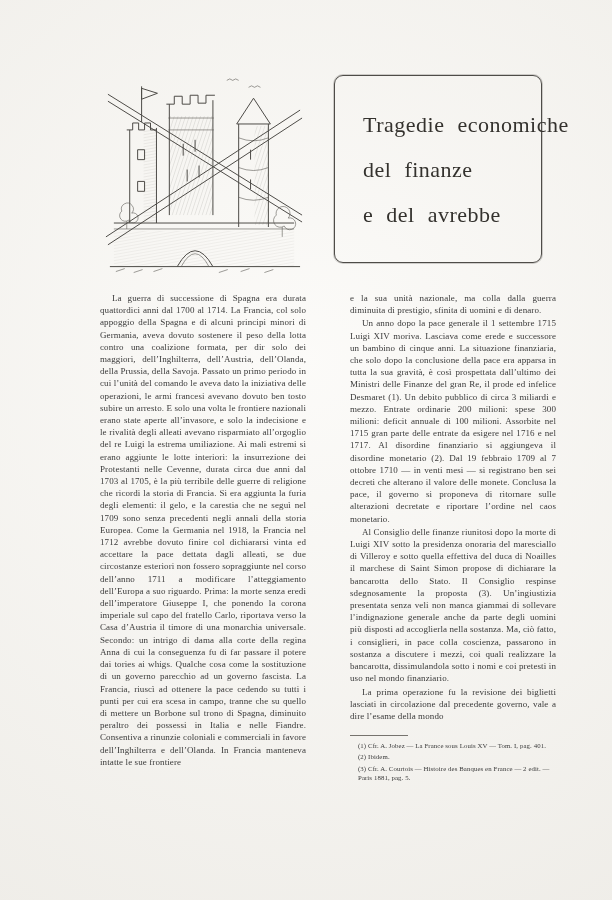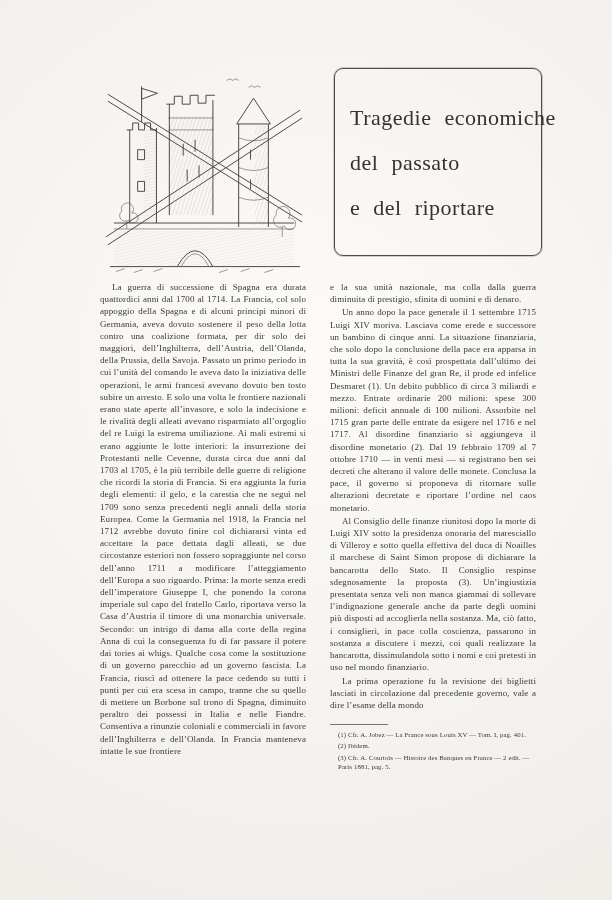--- a/index.html
+++ b/index.html
@@ -18,36 +18,36 @@
     font-family:"Liberation Serif", serif;
     color:var(--ink);
   }
   .top-row{display:flex;gap:26px;}
   .illustration{
     width:208px;height:216px;flex:0 0 auto;
   }
   .illustration svg{width:100%;height:100%;}
   .title-box{
     width:208px;height:188px;flex:0 0 auto;
-    margin-top:3px;
+    margin-top:10px;
     box-sizing:border-box;
     border:1.5px solid #4e4c48;
     border-radius:9px;
     box-shadow:0 0 0 1px rgba(78,76,72,.25);
-    padding:26px 15px 10px 15px;
+    padding:26px 15px 10px 28px;
   }
   .title-line{
     font-size:22px;
     line-height:45px;
     letter-spacing:.5px;
     word-spacing:7px;
     color:#34322e;
     white-space:nowrap;
   }
-  .columns{display:flex;gap:24px;}
+  .columns{display:flex;gap:44px;margin-top:11px;}
   .col{
     width:206px;flex:0 0 auto;
     font-size:9px;line-height:12.2px;
     text-align:justify;
     letter-spacing:.1px;
   }
   .col p{margin:0 0 1px 0;text-indent:12px;}
   .col p.noindent{text-indent:0;}
   .footnotes{margin-top:13px;font-size:6.8px;line-height:9.2px;text-align:left;}
   .footnote-rule{width:58px;border:0;border-top:1px solid #76736e;margin:0 0 5px 0;}
@@ -107,22 +107,22 @@
 
         <path class="etch-thin" d="M178 150 a7 7 0 1 1 12 3 a6 6 0 1 1 -4 8 a6 6 0 1 1 -8 -11 M184 162 v10"></path>
         <path class="etch-thin" d="M22 146 a6 6 0 1 1 10 2 a5 5 0 1 1 -3 7 a5 5 0 1 1 -7 -9 M27 156 v8"></path>
 
         <path class="etch-thin" d="M16 207 l9 -3 M34 208 l9 -3 M54 207 l9 -3 M120 208 l9 -3 M142 207 l9 -3 M166 208 l9 -3"></path>
       </svg>
     </div>
 
     <div class="title-box">
       <div class="title-line">Tragedie economiche</div>
-      <div class="title-line">del  passato</div>
-      <div class="title-line">e  del  riportare</div>
+      <div class="title-line">del  finanze</div>
+      <div class="title-line">e  del  avrebbe</div>
     </div>
 
   </div>
 
   <div class="columns">
 
     <div class="col">
       <p>La guerra di successione di Spagna era durata quattordici anni dal 1700 al 1714. La Francia, col solo appoggio della Spagna e di alcuni principi minori di Germania, aveva dovuto sostenere il peso della lotta contro una coalizione formata, per dir solo dei maggiori, dell’Inghilterra, dell’Austria, dell’Olanda, della Prussia, della Savoja. Passato un primo periodo in cui l’unità del comando le aveva dato la iniziativa delle operazioni, le armi francesi avevano dovuto ben tosto subire un arresto. E solo una volta le frontiere nazionali erano state aperte all’invasore, e solo la indecisione e le rivalità degli alleati avevano risparmiato all’orgoglio del re Luigi la estrema umiliazione. Ai mali estremi si erano aggiunte le lotte interiori: la insurrezione dei Protestanti nelle Cevenne, durata circa due anni dal 1703 al 1705, è la più terribile delle guerre di religione che ricordi la storia di Francia. Si era aggiunta la furia degli elementi: il gelo, e la carestia che ne seguì nel 1709 sono senza precedenti negli annali della storia Europea. Come la Germania nel 1918, la Francia nel 1712 avrebbe dovuto finire col dichiararsi vinta ed accettare la pace dettata dagli alleati, se due circostanze esteriori non fossero sopraggiunte nel corso dell’anno 1711 a modificare l’atteggiamento dell’Europa a suo riguardo. Prima: la morte senza eredi dell’imperatore Giuseppe I, che ponendo la corona imperiale sul capo del fratello Carlo, riportava verso la Casa d’Austria il timore di una monarchia universale. Secondo: un intrigo di dama alla corte della regina Anna di cui la conseguenza fu di far passare il potere dai tories ai whigs. Qualche cosa come la sostituzione di un governo parecchio ad un governo fascista. La Francia, riuscì ad ottenere la pace cedendo su tutti i punti per cui era scesa in campo, tranne che su quello di mettere un Borbone sul trono di Spagna, diminuito peraltro dei possessi in Italia e nelle Fiandre. Consentiva a rinunzie coloniali e commerciali in favore dell’Inghilterra e dell’Olanda. In Francia manteneva intatte le sue frontiere</p>
     </div>
 

